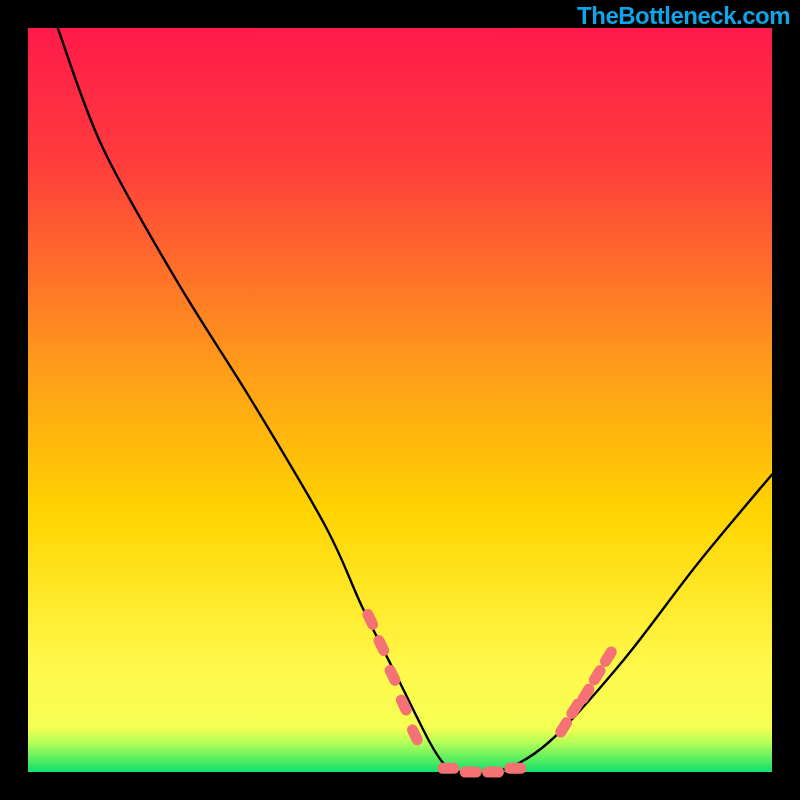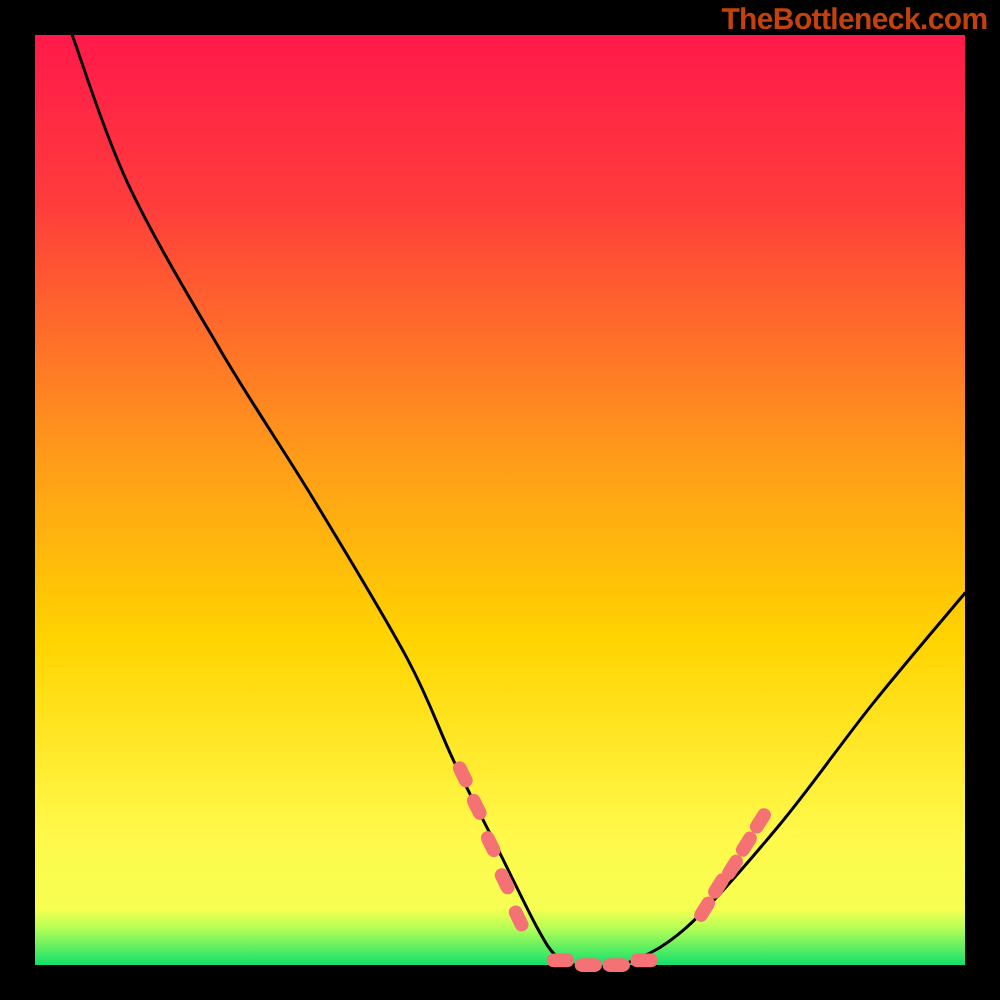--- a/index.html
+++ b/index.html
@@ -15,21 +15,21 @@
     width: 800px;
     height: 800px;
   }
   .watermark {
     position: absolute;
     top: 2px;
     right: 10px;
     font-family: Arial, Helvetica, sans-serif;
     font-size: 24px;
     font-weight: bold;
-    color: #c2410c;
+    color: #0ea5e9;
     letter-spacing: -0.5px;
   }
   svg {
     display: block;
   }
 </style>
 </head>
 <body>
 
 <div class="chart-root">

